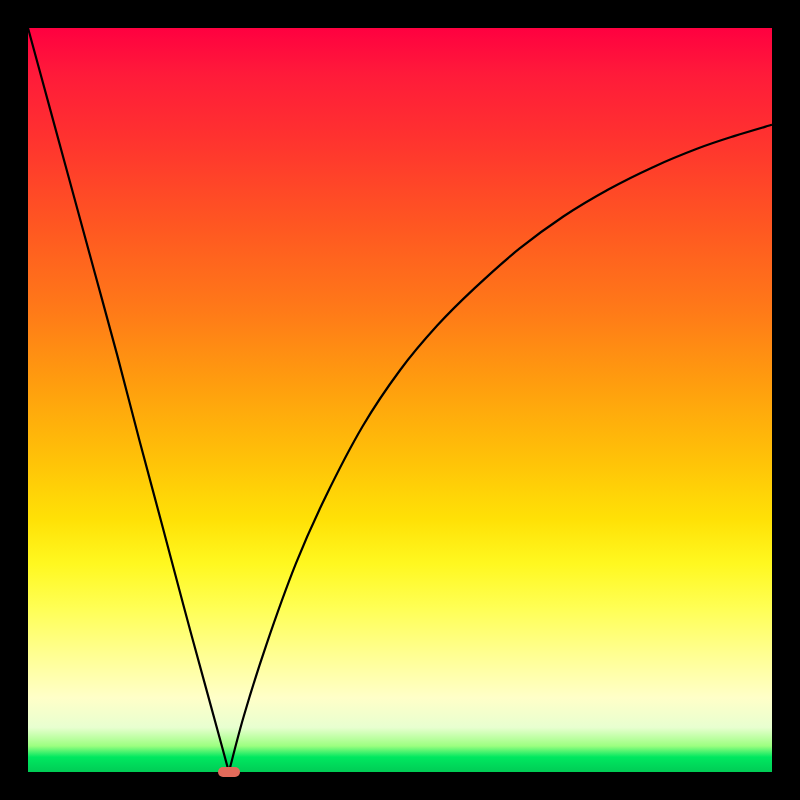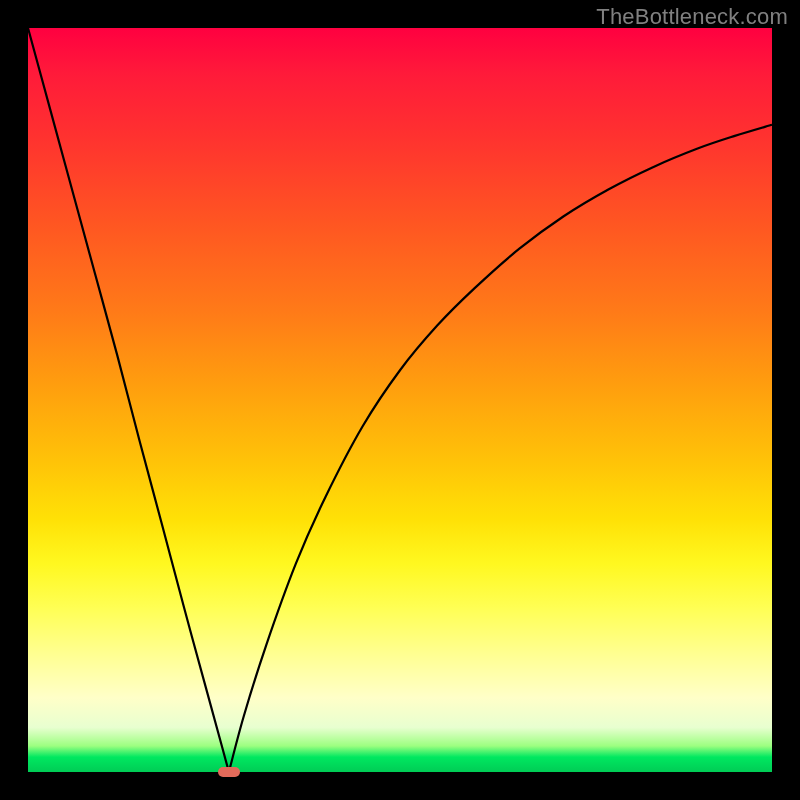--- a/index.html
+++ b/index.html
@@ -79,14 +79,13 @@
   <div class="plot-area">
 
     <svg class="curve" viewBox="0 0 744 744" preserveAspectRatio="none">
       <path d="M 0.00 0.00 C 3.72 13.64, 14.88 54.56, 22.32 81.84 C 29.76 109.12, 37.20 136.40, 44.64 163.68 C 52.08 190.96, 59.52 218.24, 66.96 245.52 C 74.40 272.80, 81.84 299.46, 89.28 327.36 C 96.72 355.26, 104.16 384.77, 111.60 412.92 C 119.04 441.07, 126.48 468.35, 133.92 496.25 C 141.36 524.15, 148.80 552.67, 156.24 580.32 C 163.68 607.97, 172.36 639.47, 178.56 662.16 C 184.76 684.85, 189.72 702.83, 193.44 716.47 C 197.16 730.11, 199.64 739.41, 200.88 744.00" fill="none" stroke="#000000" stroke-width="2.2"></path>
       <path d="M 200.88 744.00 C 203.36 734.70, 209.56 709.28, 215.76 688.20 C 221.96 667.12, 229.40 642.94, 238.08 617.52 C 246.76 592.10, 257.92 560.48, 267.84 535.68 C 277.76 510.88, 286.44 491.66, 297.60 468.72 C 308.76 445.78, 322.40 419.12, 334.80 398.04 C 347.20 376.96, 359.60 358.98, 372.00 342.24 C 384.40 325.50, 396.80 311.24, 409.20 297.60 C 421.60 283.96, 432.76 273.17, 446.40 260.40 C 460.04 247.63, 476.16 233.00, 491.04 220.97 C 505.92 208.94, 520.80 198.15, 535.68 188.23 C 550.56 178.31, 565.44 169.63, 580.32 161.45 C 595.20 153.26, 610.08 145.95, 624.96 139.13 C 639.84 132.31, 655.96 125.74, 669.60 120.53 C 683.24 115.32, 694.40 111.85, 706.80 107.88 C 719.20 103.91, 737.80 98.58, 744.00 96.72" fill="none" stroke="#000000" stroke-width="2.2"></path>
     </svg>
 
     <div class="minimum-marker" style="left: 200.88px; top: 744px;"></div>
   </div>
 
-  <div class="attribution">TheBottleneck.com</div>
 </div>
 
 </body></html>

